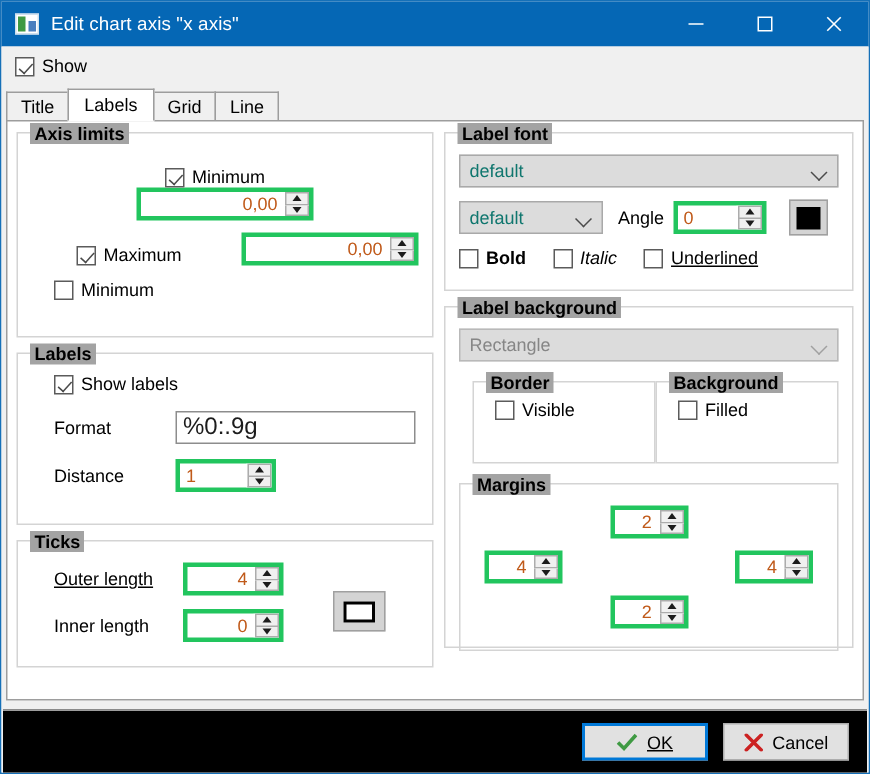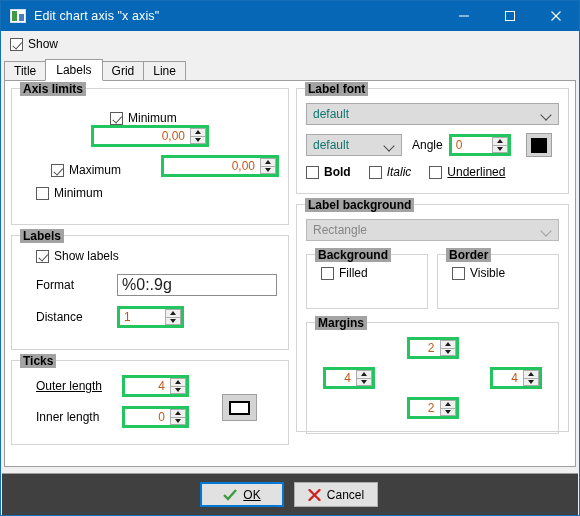--- a/index.html
+++ b/index.html
@@ -236,23 +236,23 @@
     display: flex; align-items: center; justify-content: center;
   }
   .pen-inner {
     width: 21px; height: 14px;
     background: #ffffff;
     border: 2px solid #000000;
   }
   
   .footer {
     height: 42px; min-height: 42px;
-    background: #404040;
+    background: #000000;
     border-top: 1px solid #9d9d9d;
-    display: flex; align-items: center; justify-content: center;
+    display: flex; align-items: center; justify-content: flex-end;
     padding-right: 12px;
     margin: 6px 1px 0 1px;
   }
   .btn {
     height: 25px;
     min-width: 84px;
     padding: 0 12px;
     background: #e1e1e1;
     border: 1px solid #adadad;
     display: flex; align-items: center; justify-content: center;
@@ -494,32 +494,32 @@
 
           <div class="group" style="height:228px; padding-top:14px;">
             <div class="legend">Label background</div>
 
             <div class="combo w-100 disabled">
               <span>Rectangle</span>
               <span class="chev"></span>
             </div>
 
             <div class="row" style="margin-top:13px; align-items:flex-start;">
+              <div class="group sub" style="width:122px; height:55px; padding:12px 8px 8px 8px; margin:0 0 0 9px;">
+                <div class="legend">Border</div>
+                <span class="cb" style="margin-left:6px;">
+                  <span class="box"></span>
+                  <span class="lbl">Visible</span>
+                </span>
+              </div>
               <div class="group sub" style="width:122px; height:55px; padding:12px 8px 8px 8px; margin:0;">
                 <div class="legend">Background</div>
                 <span class="cb" style="margin-left:6px;">
                   <span class="box"></span>
                   <span class="lbl">Filled</span>
-                </span>
-              </div>
-              <div class="group sub" style="width:122px; height:55px; padding:12px 8px 8px 8px; margin:0 0 0 9px;">
-                <div class="legend">Border</div>
-                <span class="cb" style="margin-left:6px;">
-                  <span class="box"></span>
-                  <span class="lbl">Visible</span>
                 </span>
               </div>
             </div>
 
             <div class="group sub" style="height:112px; margin:13px 0 0 0; padding:14px 8px 8px 8px;">
               <div class="legend">Margins</div>
 
               <div class="row" style="justify-content:center; margin-top:0px;">
                 <span class="spin" style="width:52px;">
                   <span class="val">2</span>

